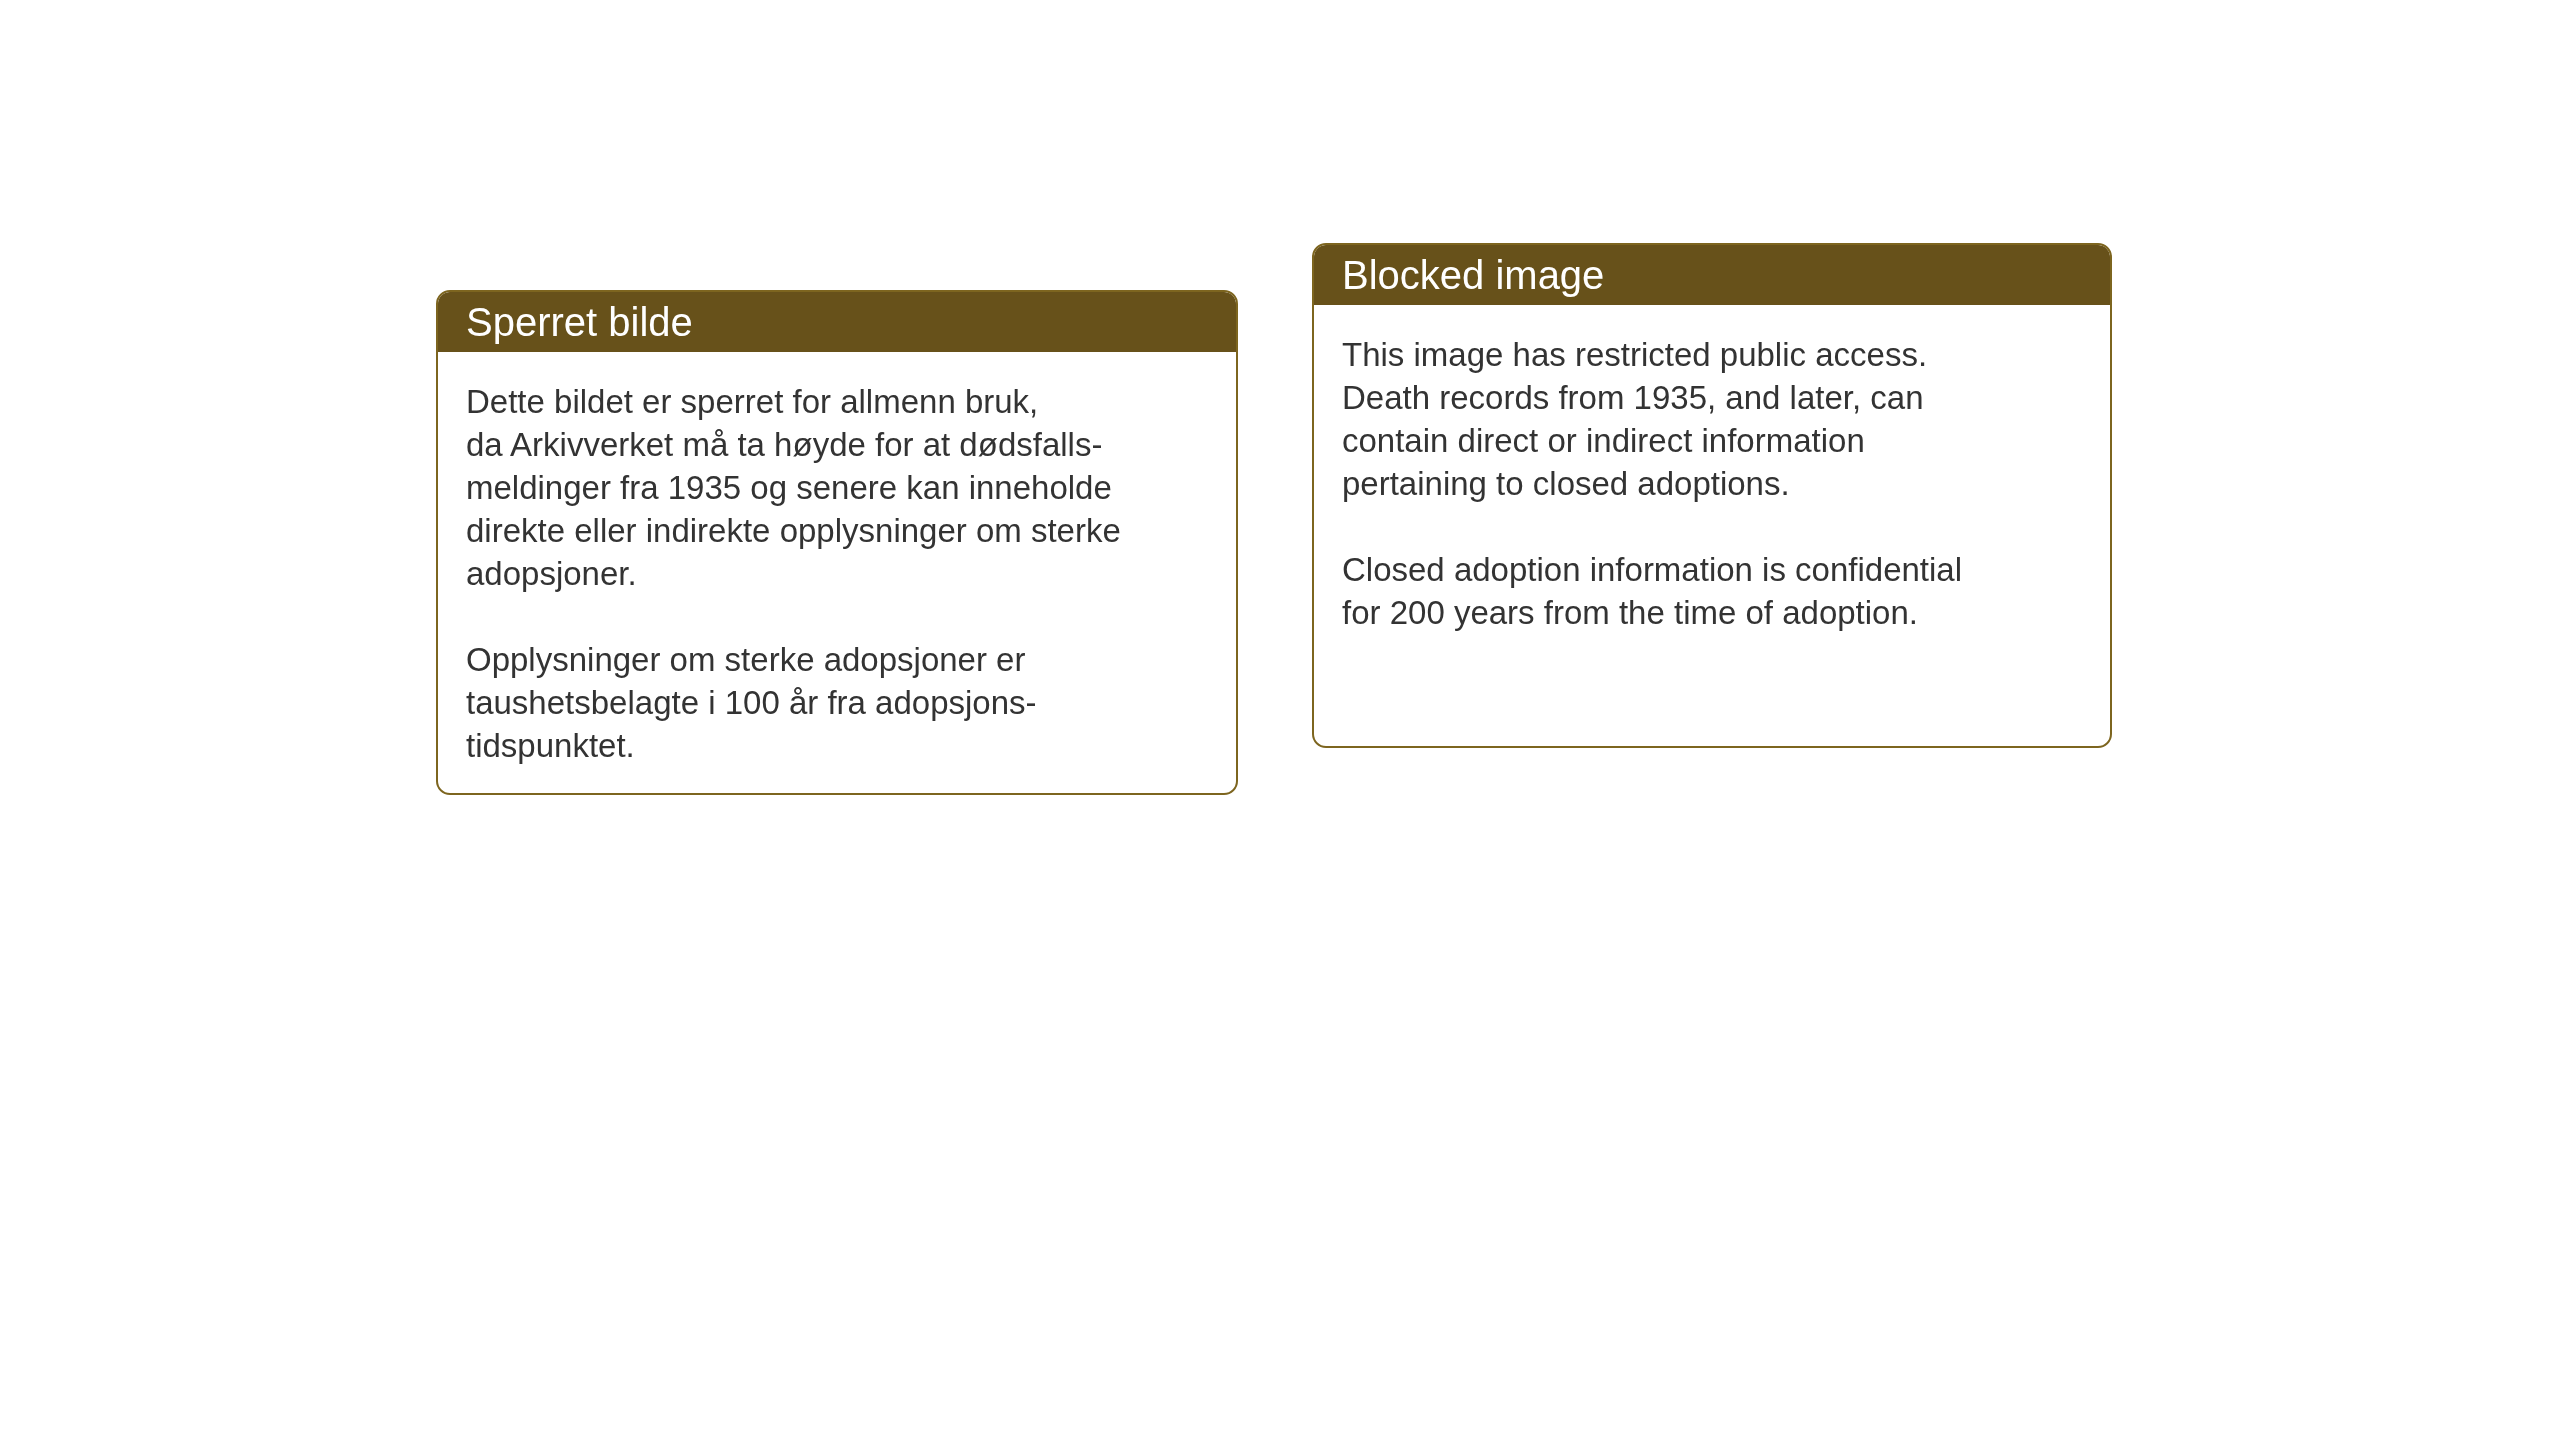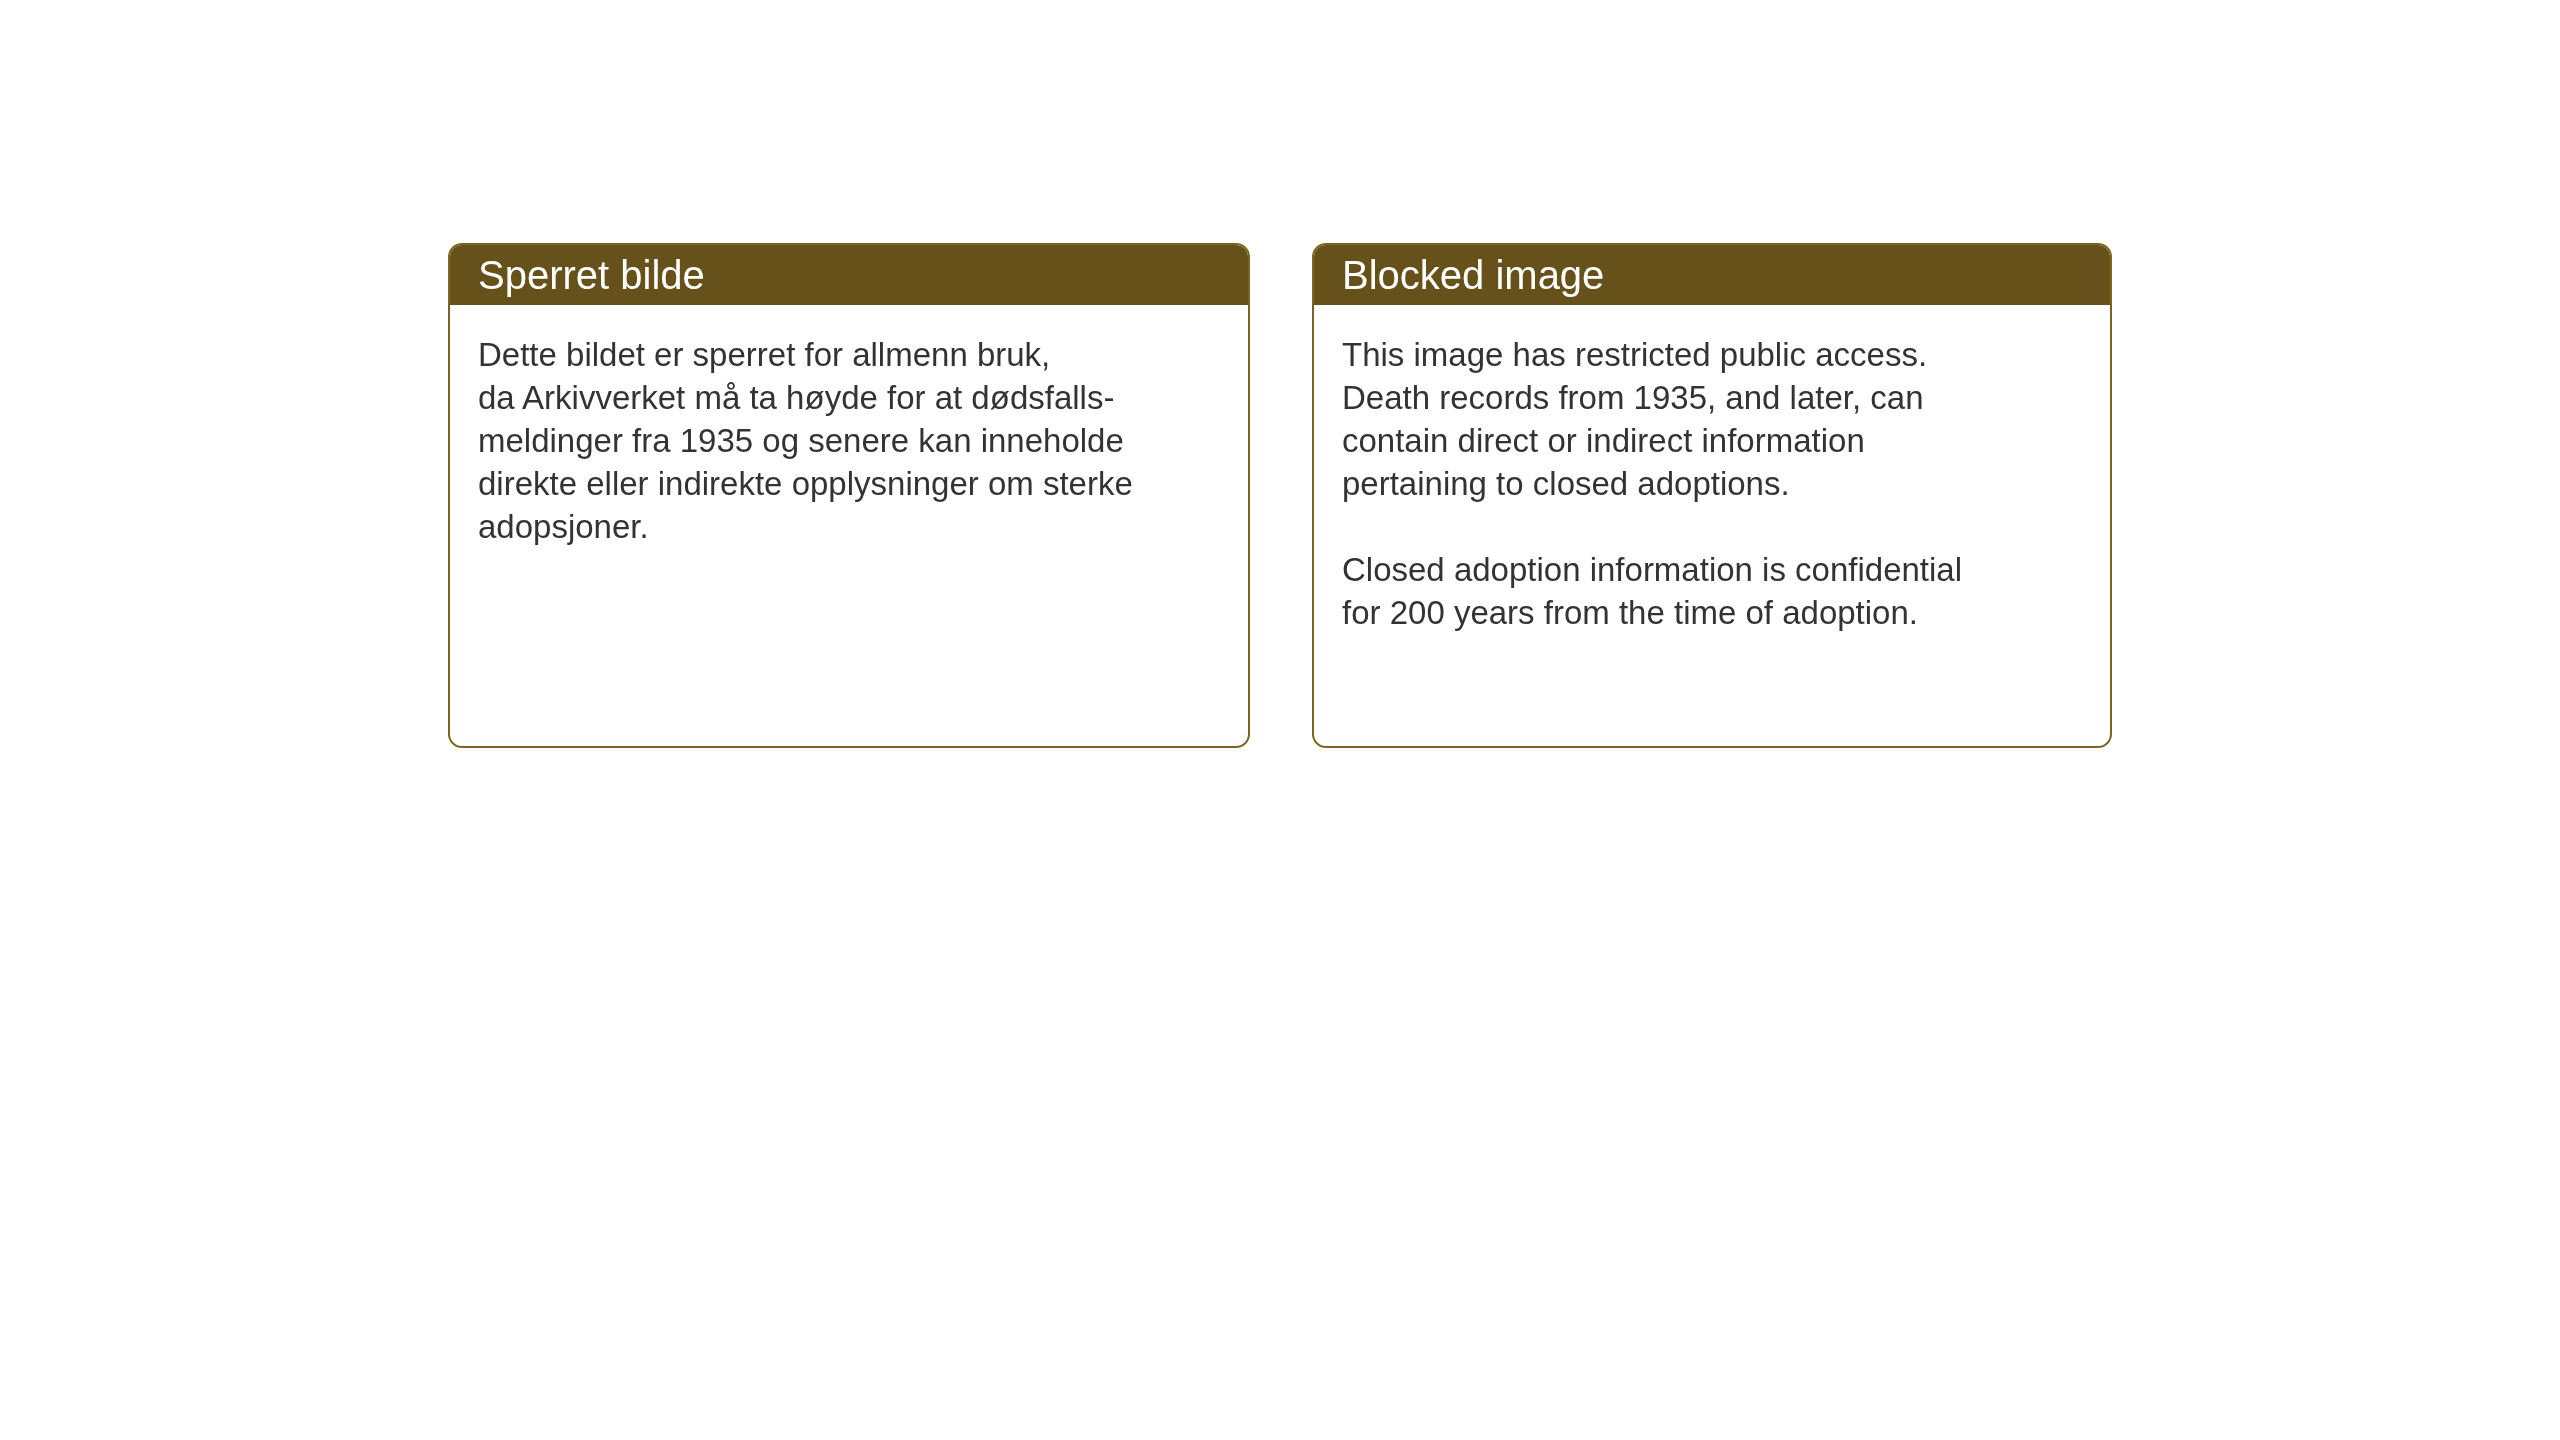--- a/index.html
+++ b/index.html
@@ -16,21 +16,21 @@
     position: absolute;
     top: 243px;
     width: 802px;
     height: 505px;
     box-sizing: border-box;
     background: #ffffff;
     border: 2px solid var(--border-color, #7d651f);
     border-radius: 14px;
     overflow: hidden;
   }
-  #card-norwegian { left: 448px; }
+  #card-norwegian { left: 436px; margin-top: 47px; }
   #card-english   { left: 1312px; width: 800px; }
   .notice-header {
     box-sizing: border-box;
     height: 60px;
     background: var(--header-bg, #67511a);
     color: var(--header-text, #ffffff);
     font-size: 40px;
     line-height: 60px;
     padding: 0 20px 0 28px;
     border-radius: 11px 11px 0 0;
@@ -52,20 +52,23 @@
 <body style="background: rgb(255, 255, 255);">
 
 <div class="notice-card" id="card-norwegian">
   <div class="notice-header">Sperret bilde</div>
   <div class="notice-body">
     <p class="notice-paragraph">Dette bildet er sperret for allmenn bruk,
 da Arkivverket må ta høyde for at dødsfalls-
 meldinger fra 1935 og senere kan inneholde
 direkte eller indirekte opplysninger om sterke
 adopsjoner.</p>
+    <p class="notice-paragraph">Opplysninger om sterke adopsjoner er
+taushetsbelagte i 100 år fra adopsjons-
+tidspunktet.</p>
   </div>
 </div>
 
 <div class="notice-card" id="card-english">
   <div class="notice-header">Blocked image</div>
   <div class="notice-body">
     <p class="notice-paragraph">This image has restricted public access.
 Death records from 1935, and later, can
 contain direct or indirect information
 pertaining to closed adoptions.</p>

